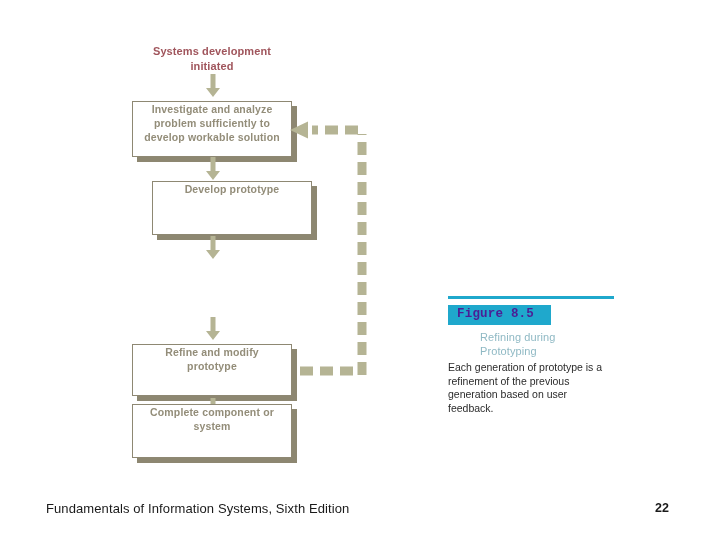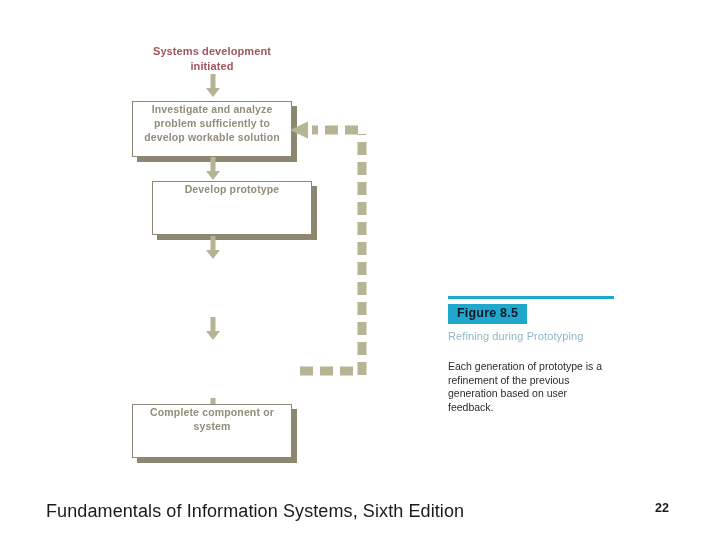--- a/index.html
+++ b/index.html
@@ -100,56 +100,57 @@
   }
   .fig-rule {
     height: 3px;
     background: #1fa8cc;
     width: 166px;
     margin-bottom: 4px;
   }
   .fig-badge {
     display: inline-block;
     background: #1fa8cc;
-    color: #0f172a;
-    font-family: Liberation Sans, sans-serif;
+    color: #4c1d95;
+    font-family: Liberation Mono, monospace;
     font-weight: bold;
     font-size: 12.5px;
     line-height: 17px;
-    padding: 1px 9px 2px 9px;
+    padding: 1px 17px 2px 9px;
     letter-spacing: 0.2px;
   }
   .fig-subtitle {
     margin-top: 5px;
     font-size: 11px;
     line-height: 14px;
     color: #8fb9c4;
     letter-spacing: 0.1px;
+    margin-left: 32px;
   }
   .fig-body {
-    margin-top: 17px;
+    margin-top: 3px;
     font-size: 10.5px;
     line-height: 13.5px;
     color: #2b2b2b;
     width: 160px;
   }
 
   
   #footer {
     position: absolute;
     left: 0;
     top: 498px;
     width: 720px;
     height: 30px;
   }
   #footer-title {
     position: absolute;
     left: 46px;
     top: 3px;
-    font-size: 18px;
+    font-size: 13px;
     color: #1a1a1a;
     letter-spacing: 0.1px;
   }
   #footer-page {
     position: absolute;
     left: 655px;
     top: 3px;
     font-size: 12.5px;
     color: #1a1a1a;
     font-weight: bold;
@@ -188,20 +189,23 @@
     </svg>
   </div>
 
 
   <div class="down-arrow" id="arrow-4">
     <svg viewBox="0 0 16 24" xmlns="http://www.w3.org/2000/svg">
       <path d="M5.5 0 H10.5 V14 H15 L8 23 L1 14 H5.5 Z" fill="#b5b494"></path>
     </svg>
   </div>
 
+  <div class="pbox" id="box-refine">
+    <span class="pbox-label">Refine and modify prototype</span>
+  </div>
 
   <div class="down-arrow" id="arrow-5">
     <svg viewBox="0 0 16 24" xmlns="http://www.w3.org/2000/svg">
       <path d="M5.5 0 H10.5 V14 H15 L8 23 L1 14 H5.5 Z" fill="#b5b494"></path>
     </svg>
   </div>
 
   <div class="pbox" id="box-complete">
     <span class="pbox-label">Complete component or system</span>
   </div>

